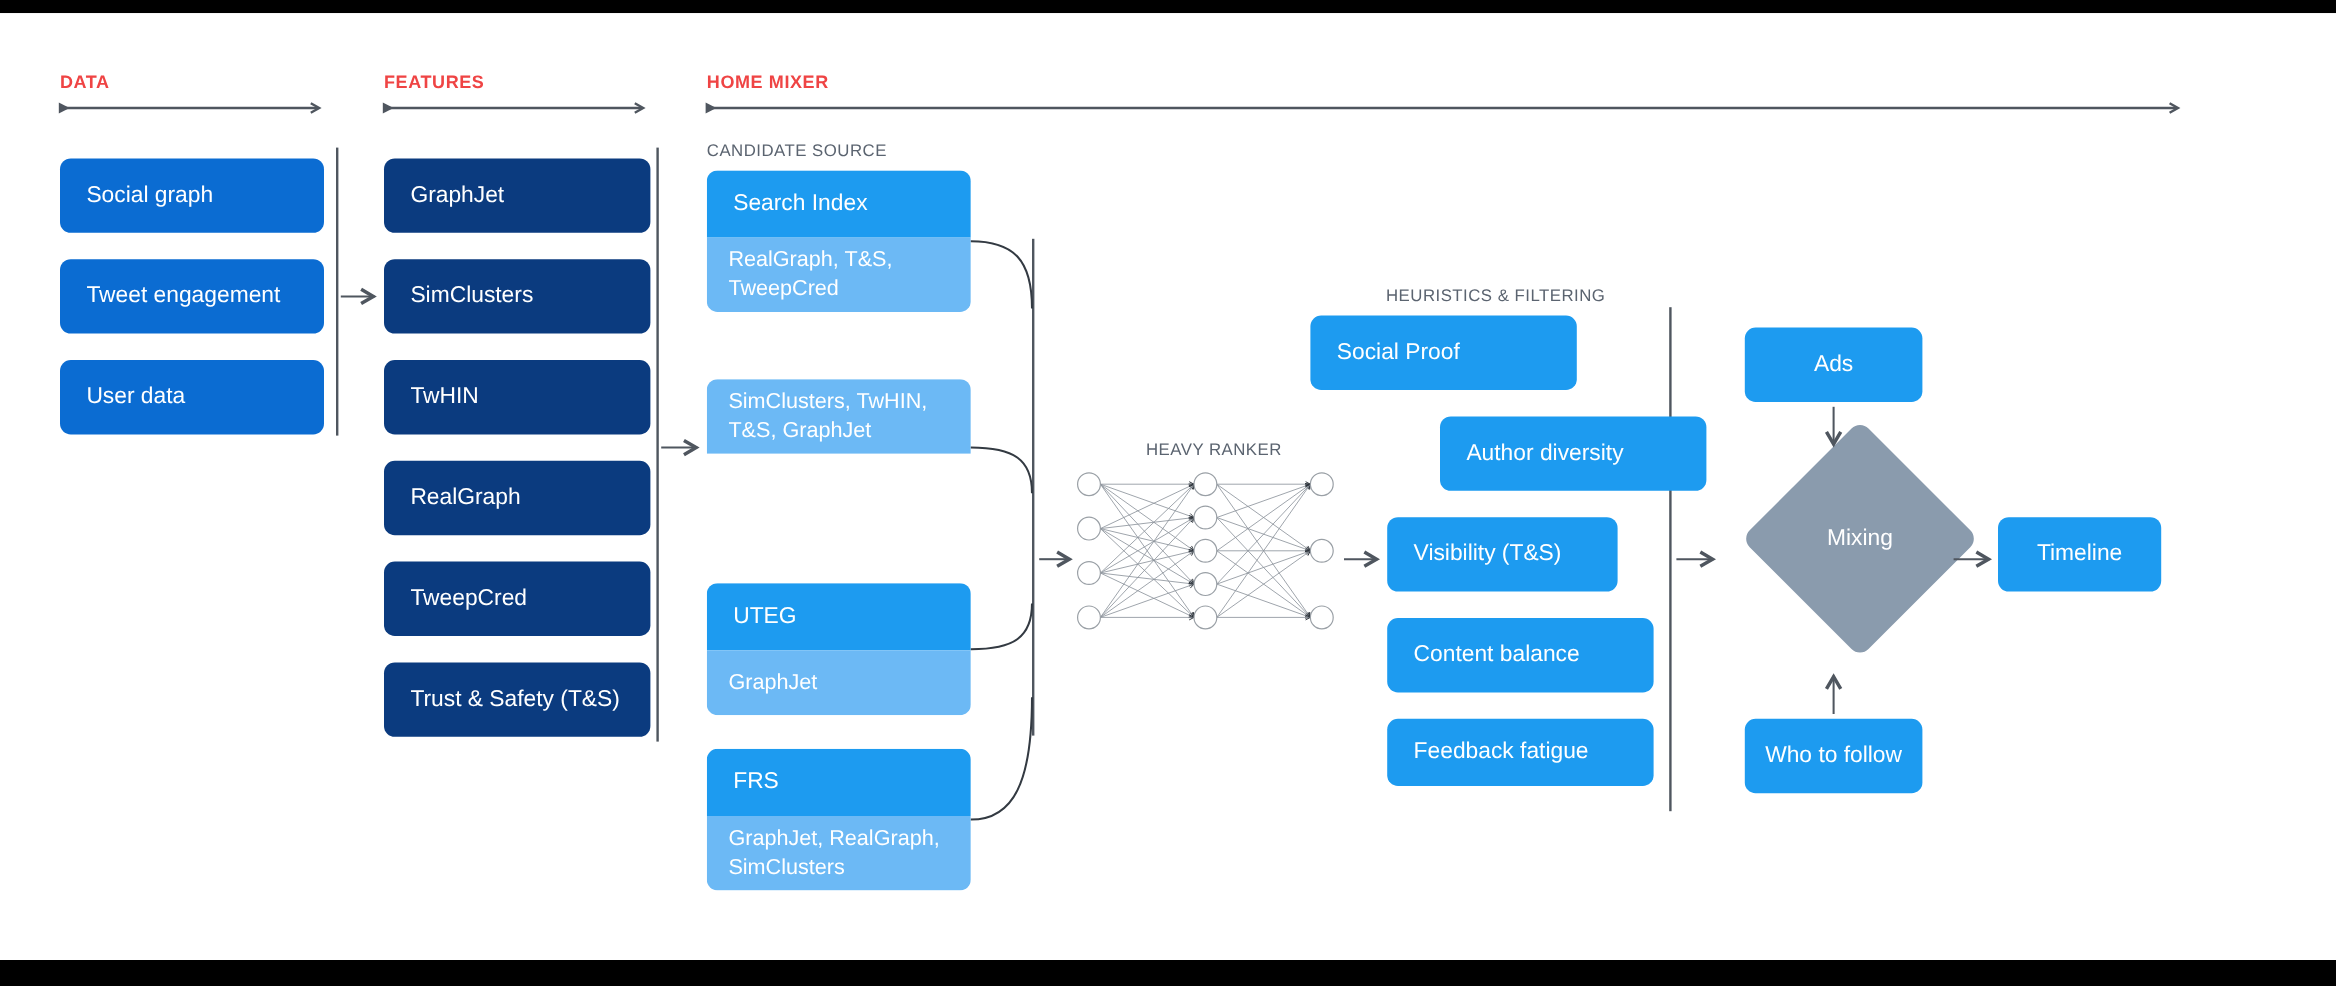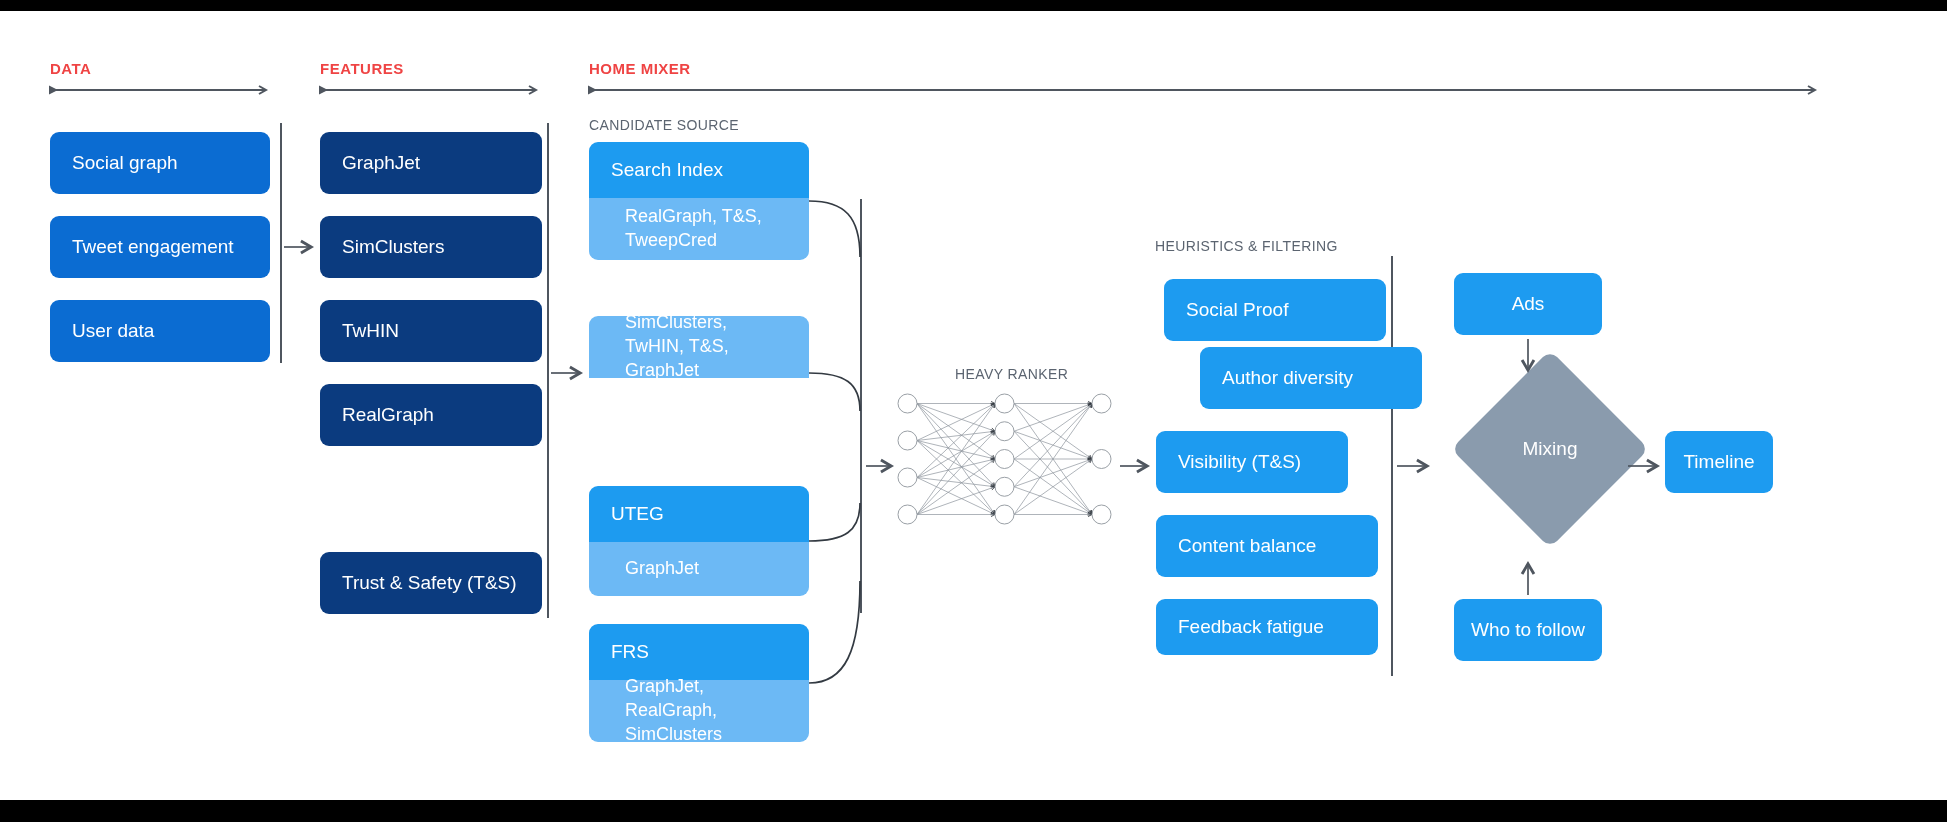--- a/index.html
+++ b/index.html
@@ -26,21 +26,21 @@
   
   .box{position:absolute;border-radius:9px;display:flex;align-items:center;box-sizing:border-box;padding:0 22px;color:#fff;font-size:19px;}
   .box.data{background:#0B6CD2;}
   .box.feat{background:#0B3B7F;}
   .box.heur{background:#1D9BF0;}
   .box.term{background:#1D9BF0;}
 
   
   .cs-card{position:absolute;border-radius:9px;overflow:hidden;box-sizing:border-box;}
   .cs-head{background:#1D9BF0;color:#fff;font-size:19px;display:flex;align-items:center;padding:0 22px;box-sizing:border-box;}
-  .cs-body{background:#6CB9F5;color:#fff;font-size:18px;display:flex;align-items:center;padding:0 36px;box-sizing:border-box;line-height:1.32;}
+  .cs-body{background:#6CB9F5;color:#fff;font-size:18px;display:flex;align-items:center;padding:0 18px;box-sizing:border-box;line-height:1.32;}
 
   
   .vdiv{position:absolute;width:2px;background:#4F565F;}
 
   
   .wires{position:absolute;left:0;top:0;width:1947px;height:789px;pointer-events:none;overflow:visible;}
 
   
   .nn-label{position:absolute;font-size:14px;color:#5B6470;letter-spacing:.4px;}
   .nn{position:absolute;overflow:visible;}
@@ -110,20 +110,23 @@
   </div>
   <div class="box feat" style="left:320px;top:205px;width:222px;height:62px;">
     <span>SimClusters</span>
   </div>
   <div class="box feat" style="left:320px;top:289px;width:222px;height:62px;">
     <span>TwHIN</span>
   </div>
   <div class="box feat" style="left:320px;top:373px;width:222px;height:62px;">
     <span>RealGraph</span>
   </div>
+  <div class="box feat" style="left:320px;top:457px;width:222px;height:62px;">
+    <span>TweepCred</span>
+  </div>
   <div class="box feat" style="left:320px;top:541px;width:222px;height:62px;">
     <span>Trust &amp; Safety (T&amp;S)</span>
   </div>
 
   <div class="cs-card" style="left:589px;top:131px;width:220px;height:118px;">
     <div class="cs-head" style="height:56px;">Search Index</div>
     <div class="cs-body" style="height:62px;">RealGraph, T&amp;S, TweepCred</div>
   </div>
 
   <div class="cs-card" style="left:589px;top:305px;width:220px;height:118px;">
@@ -133,21 +136,21 @@
   <div class="cs-card" style="left:589px;top:475px;width:220px;height:110px;">
     <div class="cs-head" style="height:56px;">UTEG</div>
     <div class="cs-body" style="height:54px;">GraphJet</div>
   </div>
 
   <div class="cs-card" style="left:589px;top:613px;width:220px;height:118px;">
     <div class="cs-head" style="height:56px;">FRS</div>
     <div class="cs-body" style="height:62px;">GraphJet, RealGraph, SimClusters</div>
   </div>
 
-  <div class="box heur" style="left:1164px;top:252px;width:222px;height:62px;margin-top:16px;">
+  <div class="box heur" style="left:1092px;top:252px;width:222px;height:62px;">
     <span>Social Proof</span>
   </div>
   <div class="box heur" style="left:1156px;top:336px;width:222px;height:62px;margin-left:44px;">
     <span>Author diversity</span>
   </div>
   <div class="box heur" style="left:1156px;top:420px;width:192px;height:62px;">
     <span>Visibility (T&amp;S)</span>
   </div>
   <div class="box heur" style="left:1156px;top:504px;width:222px;height:62px;">
     <span>Content balance</span>
@@ -160,21 +163,21 @@
     <span>Ads</span>
   </div>
 
   <div class="diamond" style="left:1480px;top:368px;width:140px;height:140px;"></div>
   <div class="diamond-label" style="left:1454px;top:408px;width:192px;height:60px;">Mixing</div>
 
   <div class="box term" style="left:1454px;top:588px;width:148px;height:62px;justify-content:center;padding:0;">
     <span>Who to follow</span>
   </div>
 
-  <div class="box term" style="left:1665px;top:420px;width:108px;height:62px;justify-content:center;padding:17px;">
+  <div class="box term" style="left:1665px;top:420px;width:136px;height:62px;justify-content:center;padding:17px;">
     <span>Timeline</span>
   </div>
 
   <div class="nn" style="left:897px;top:382px;width:215px;height:132px;">
     <svg id="nn-svg" width="215" height="132" viewBox="0 0 215 132">
         <line x1="20" y1="10.5" x2="98" y2="10.5" stroke="#8D949C" stroke-width="0.7"></line>
         <polyline points="94,12.6 98,10.5 94,8.4" fill="none" stroke="#2B3138" stroke-width="0.8"></polyline>
         <line x1="20" y1="10.5" x2="98" y2="38.25" stroke="#8D949C" stroke-width="0.7"></line>
         <polyline points="93.52749988445552,38.88776384066099 98,38.25 94.93529108955096,34.93072910201439" fill="none" stroke="#2B3138" stroke-width="0.8"></polyline>
         <line x1="20" y1="10.5" x2="98" y2="66" stroke="#8D949C" stroke-width="0.7"></line>

